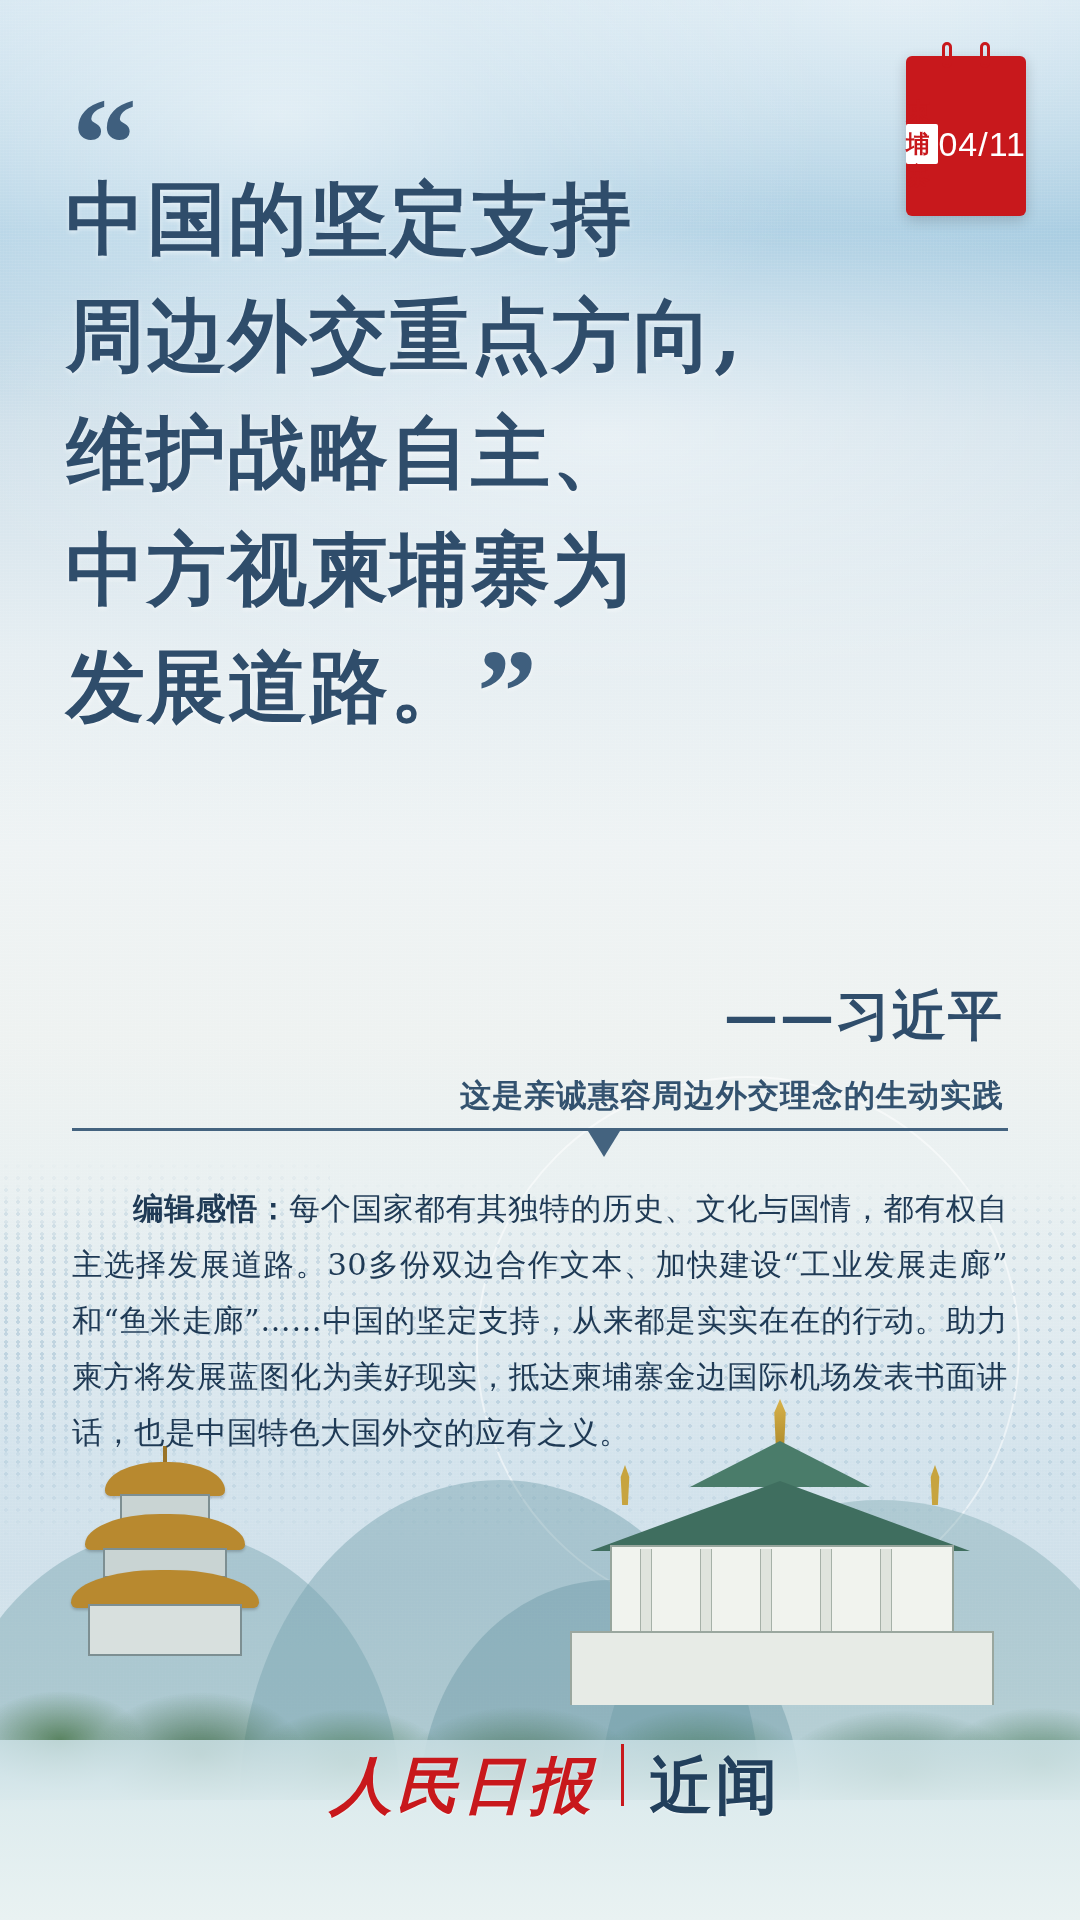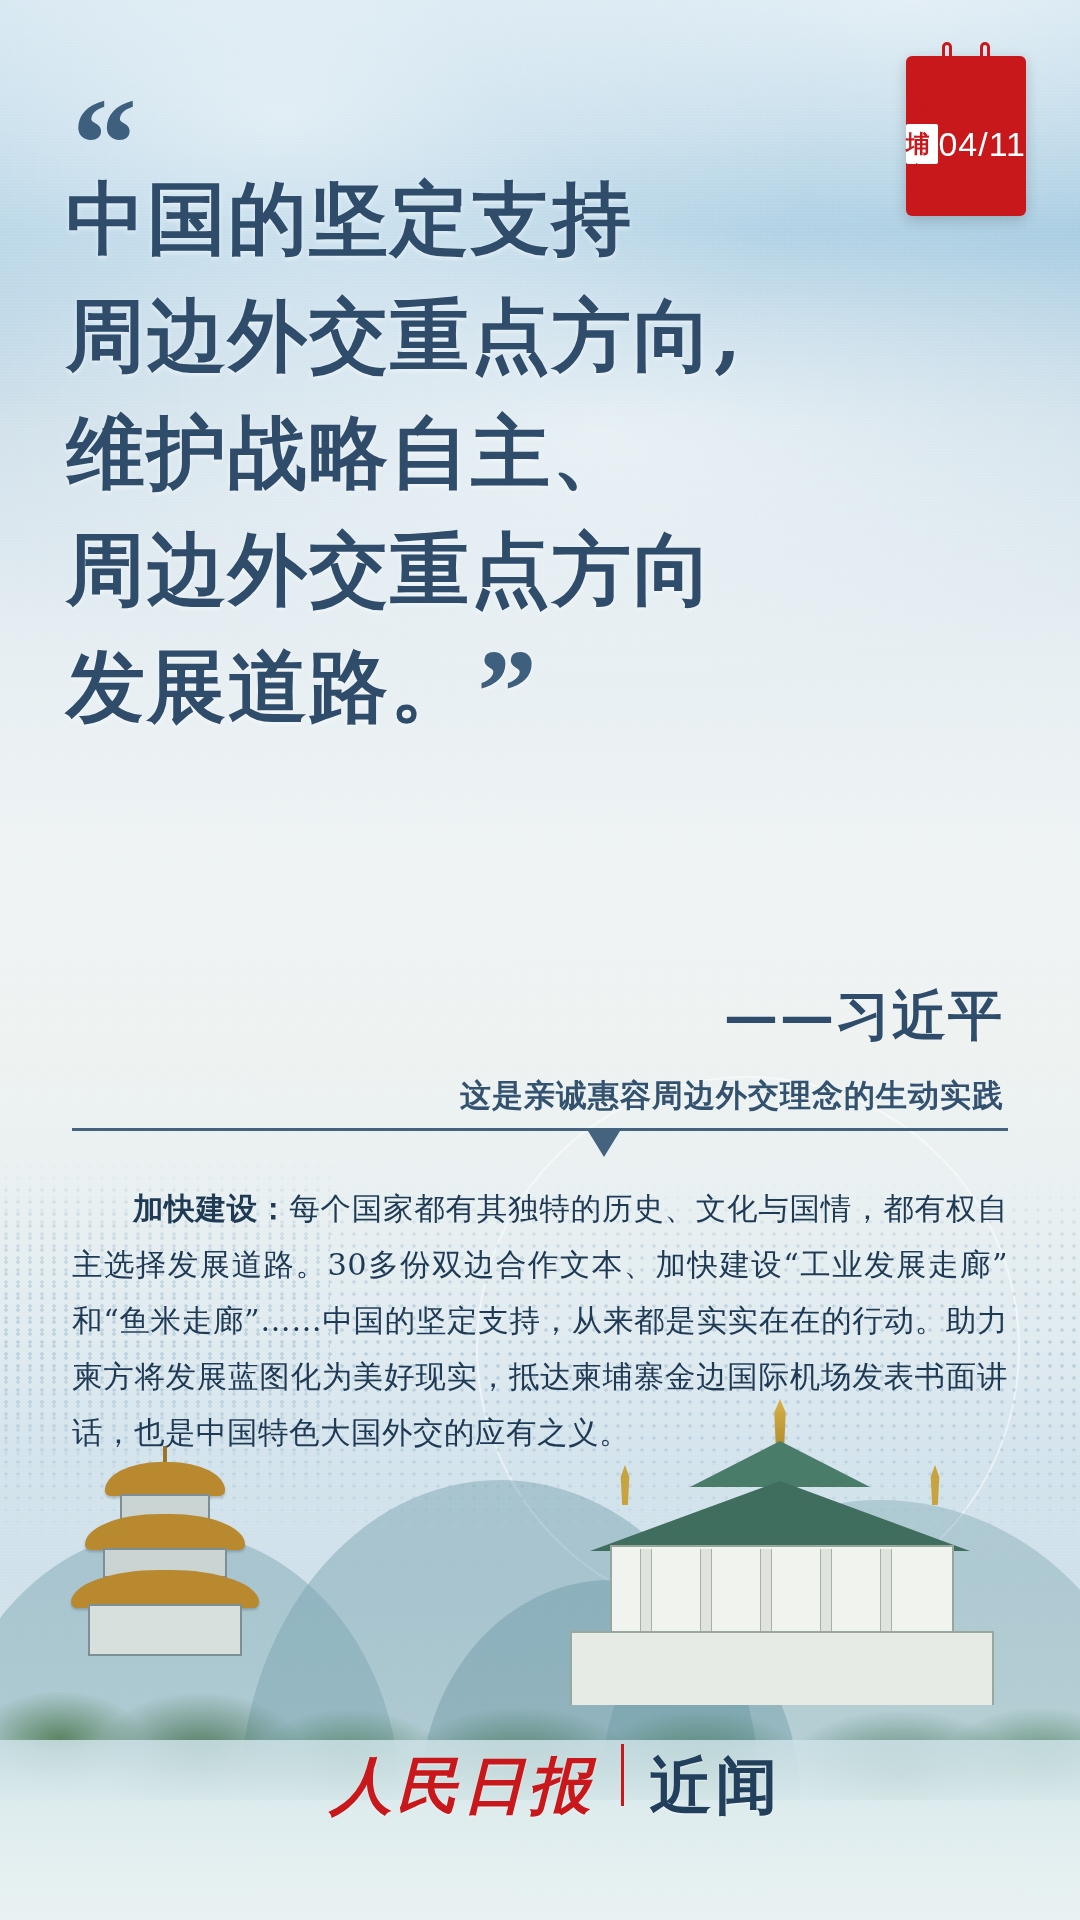--- a/index.html
+++ b/index.html
@@ -473,37 +473,37 @@
     <div class="cal-name">柬埔寨</div>
     <div class="cal-date">04/11</div>
   </div>
 
   <div class="quote-open">“</div>
 
   <div class="quote">
     <div class="quote-line">中国的坚定支持</div>
     <div class="quote-line">周边外交重点方向,</div>
     <div class="quote-line">维护战略自主、</div>
-    <div class="quote-line">周边外交重点方向</div>
+    <div class="quote-line">中方视柬埔寨为</div>
     <div class="quote-line last">
       <span>发展道路。</span>
       <span class="quote-close">”</span>
     </div>
   </div>
 
   <div class="attrib">
     <div class="attrib-name">——习近平</div>
     <div class="attrib-sub">这是亲诚惠容周边外交理念的生动实践</div>
   </div>
 
   <div class="divider"></div>
   <div class="divider-tail"></div>
 
   <div class="note">
-    <b>加快建设：</b><span>每个国家都有其独特的历史、文化与国情，都有权自主选择发展道路。30多份双边合作文本、加快建设“工业发展走廊”和“鱼米走廊”……中国的坚定支持，从来都是实实在在的行动。助力柬方将发展蓝图化为美好现实，抵达柬埔寨金边国际机场发表书面讲话，也是中国特色大国外交的应有之义。</span>
+    <b>编辑感悟：</b><span>每个国家都有其独特的历史、文化与国情，都有权自主选择发展道路。30多份双边合作文本、加快建设“工业发展走廊”和“鱼米走廊”……中国的坚定支持，从来都是实实在在的行动。助力柬方将发展蓝图化为美好现实，抵达柬埔寨金边国际机场发表书面讲话，也是中国特色大国外交的应有之义。</span>
   </div>
 
   <div class="scene">
     <div class="mountain m3"></div>
     <div class="mountain m2"></div>
     <div class="mountain m4"></div>
     <div class="mountain m1"></div>
 
     <div class="forest"></div>
     <div class="water"></div>

